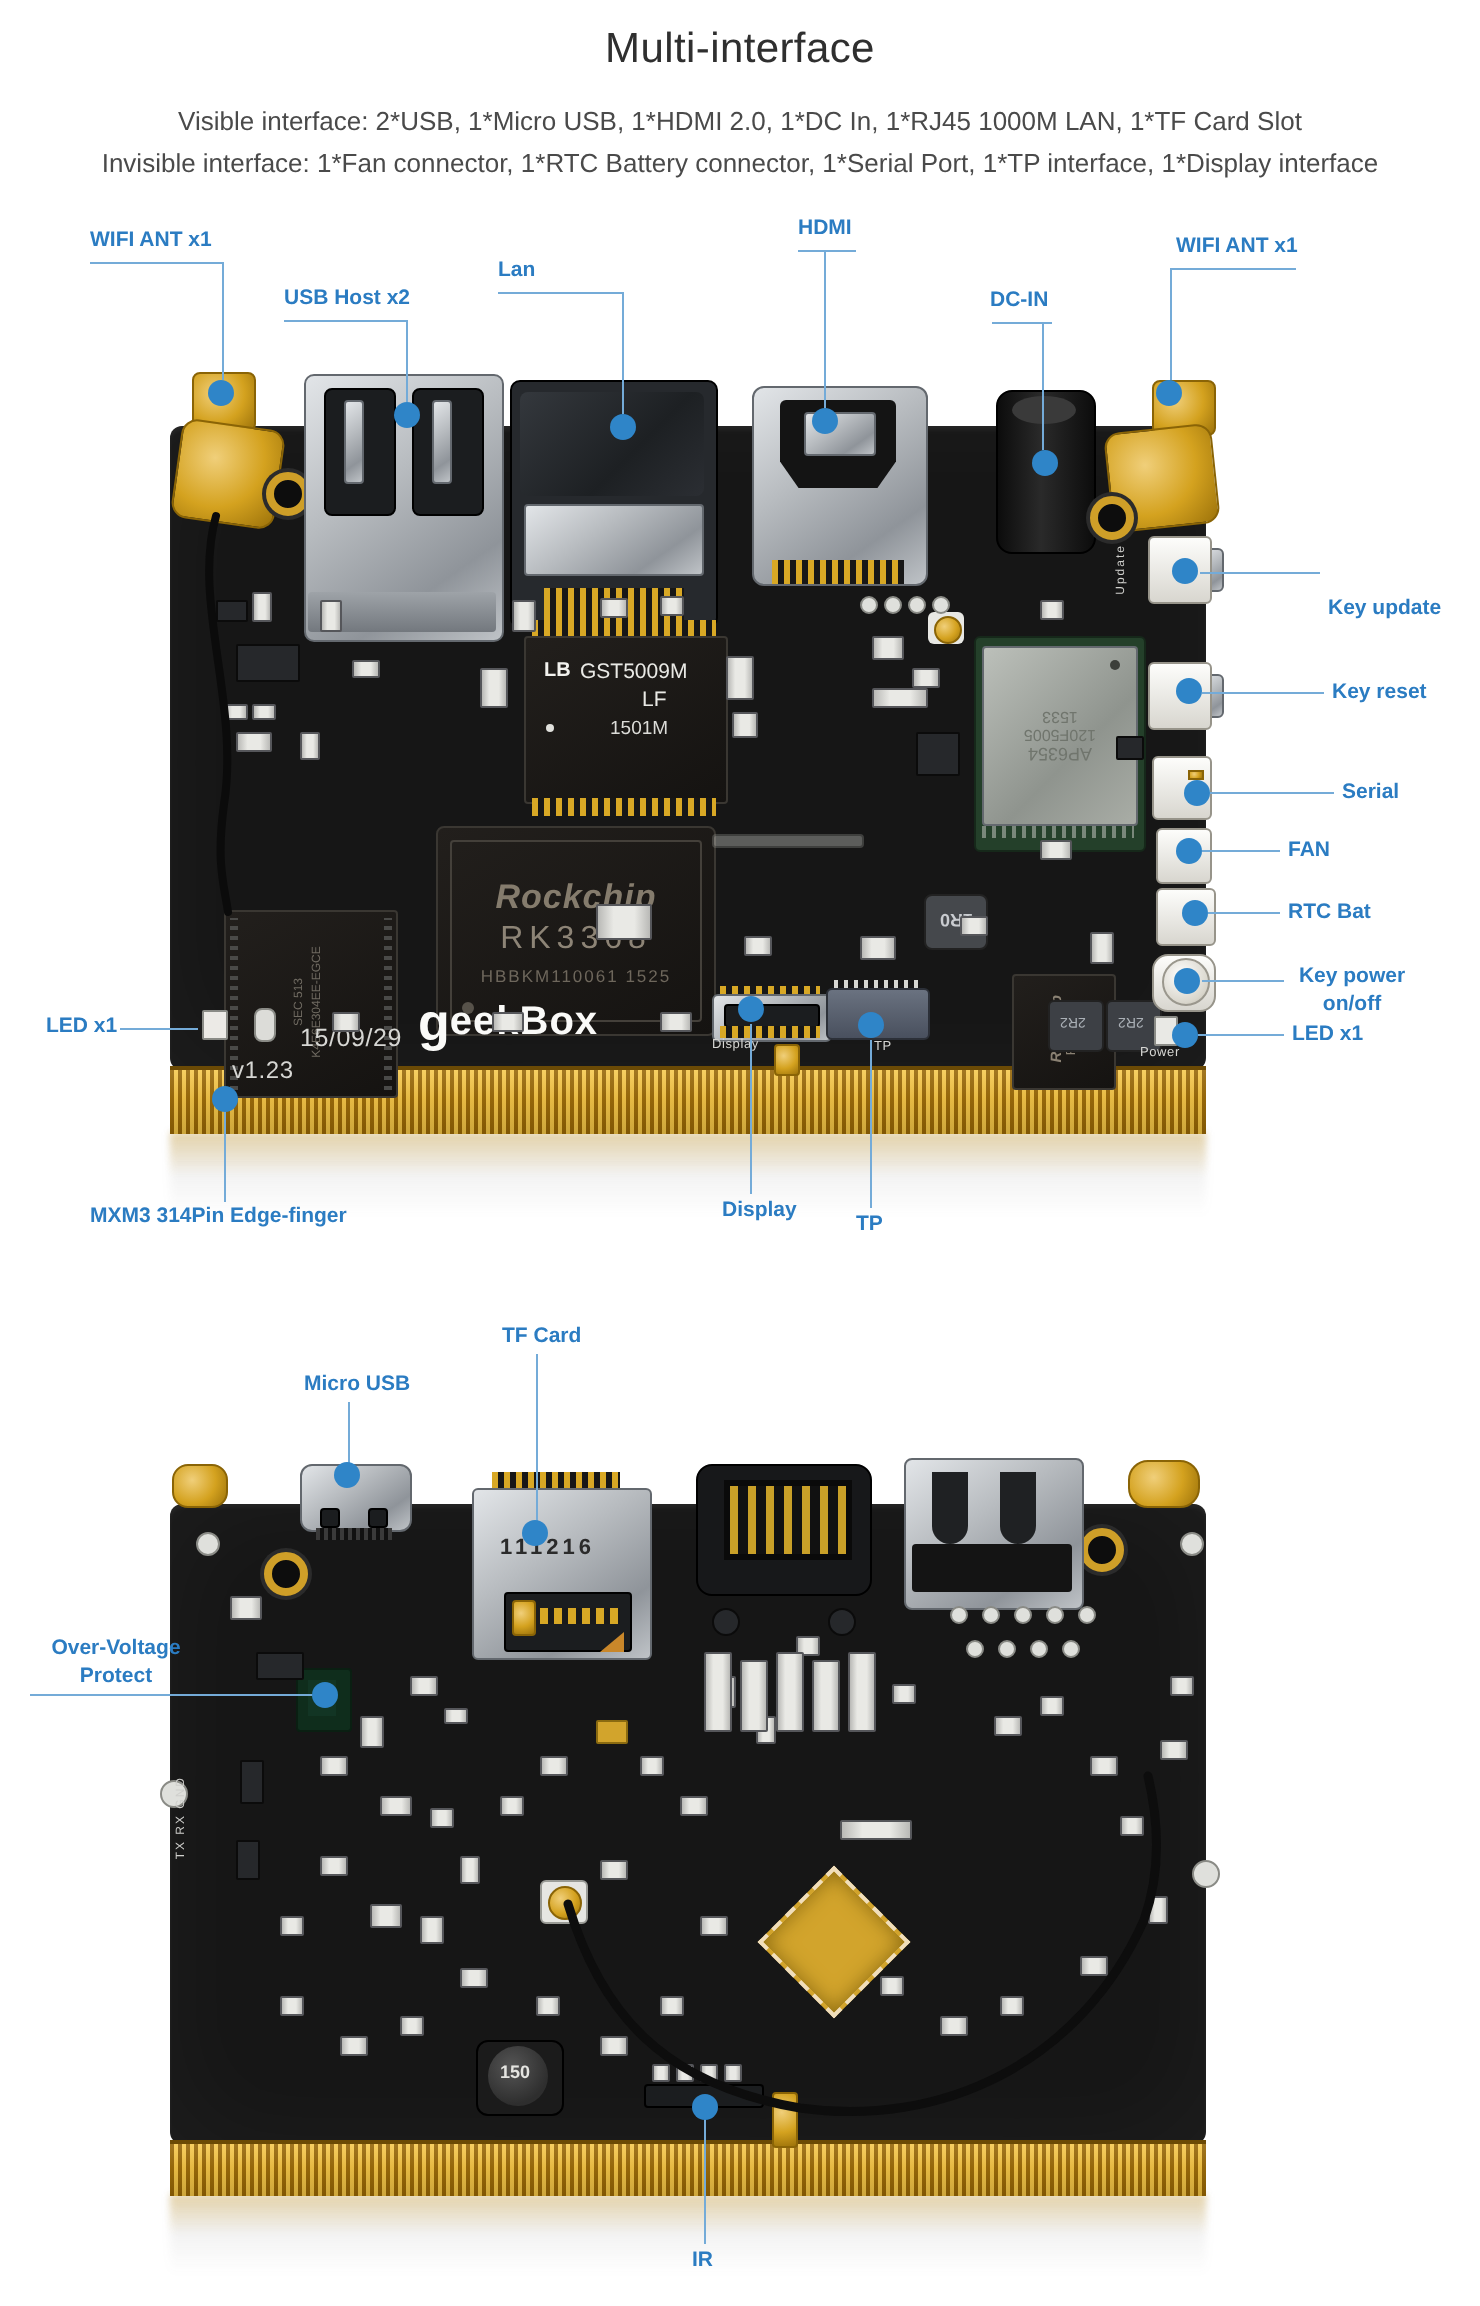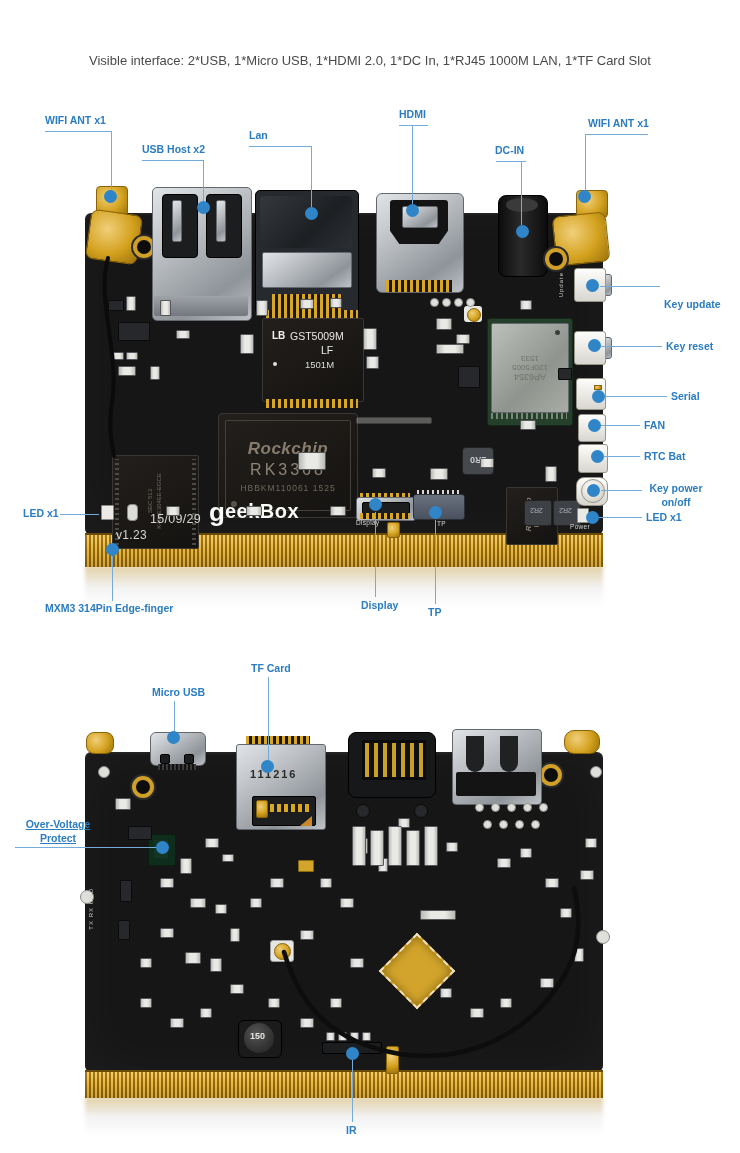--- a/index.html
+++ b/index.html
@@ -67,21 +67,23 @@
   .vtext{position:absolute;color:#cfcfcc;font-size:6px;writing-mode:vertical-rl;transform:rotate(180deg);letter-spacing:1px;}
   .logo{position:absolute;color:#fafaf8;font-weight:bold;}
   .logo .mark{font-size:26px;line-height:20px;vertical-align:-3px;}
   .logo .rest{font-size:20px;letter-spacing:.5px;}
 </style>
 </head>
 <body>
 
 <div class="stage">
 
+  <div class="title">Multi-interface</div>
   <div class="sub" style="top:53px;text-align:center;">Visible interface: 2*USB, 1*Micro USB, 1*HDMI 2.0, 1*DC In, 1*RJ45 1000M LAN, 1*TF Card Slot</div>
+  <div class="sub" style="top:74px;">Invisible interface: 1*Fan connector, 1*RTC Battery connector, 1*Serial Port, 1*TP interface, 1*Display interface</div>
 
   <div class="refl-gray" style="left:85px;top:566px;width:518px;height:42px;"></div>
   <div class="refl-gold" style="left:85px;top:566px;width:518px;height:22px;"></div>
 
   <div class="pcb" style="left:85px;top:213px;width:518px;height:322px;"></div>
   <div class="goldedge" style="left:85px;top:533px;width:518px;height:32px;"></div>
   <div class="goldp" style="left:387px;top:522px;width:11px;height:14px;border-radius:2px;"></div>
 
   <div class="goldp" style="left:96px;top:186px;width:30px;height:28px;border-radius:4px;"></div>
   <div class="goldp" style="left:88px;top:212px;width:50px;height:48px;border-radius:8px;transform:rotate(8deg);"></div>
@@ -430,19 +432,19 @@
   <div class="cline" style="left:174px;top:701px;width:1px;height:31px;"></div>
   <div class="cdot" style="left:167px;top:731px;"></div>
   <div class="callout" style="left:152px;top:686px;">Micro USB</div>
 
   <div class="cline" style="left:268px;top:677px;width:1px;height:84px;"></div>
   <div class="cdot" style="left:261px;top:760px;"></div>
   <div class="callout" style="left:251px;top:662px;">TF Card</div>
 
   <div class="cline" style="left:15px;top:847px;width:142px;height:1px;"></div>
   <div class="cdot" style="left:156px;top:841px;"></div>
-  <div class="callout wrap" style="left:12px;top:818px;width:92px;text-decoration:underline;">Over-Voltage Protect</div>
+  <div class="callout wrap" style="left:12px;top:818px;width:92px;">Over-Voltage Protect</div>
 
   <div class="cline" style="left:352px;top:1059px;width:1px;height:63px;"></div>
   <div class="cdot" style="left:346px;top:1047px;"></div>
   <div class="callout" style="left:346px;top:1124px;">IR</div>
 
 </div>
 
 </body></html>

